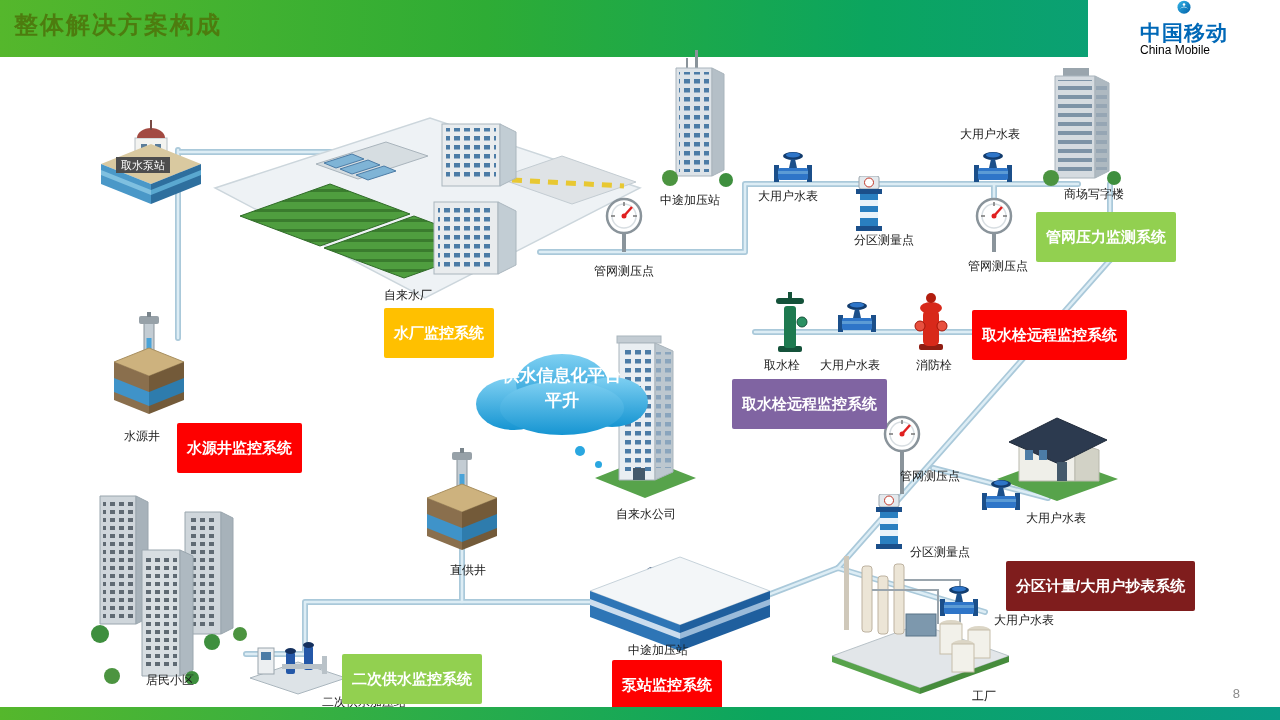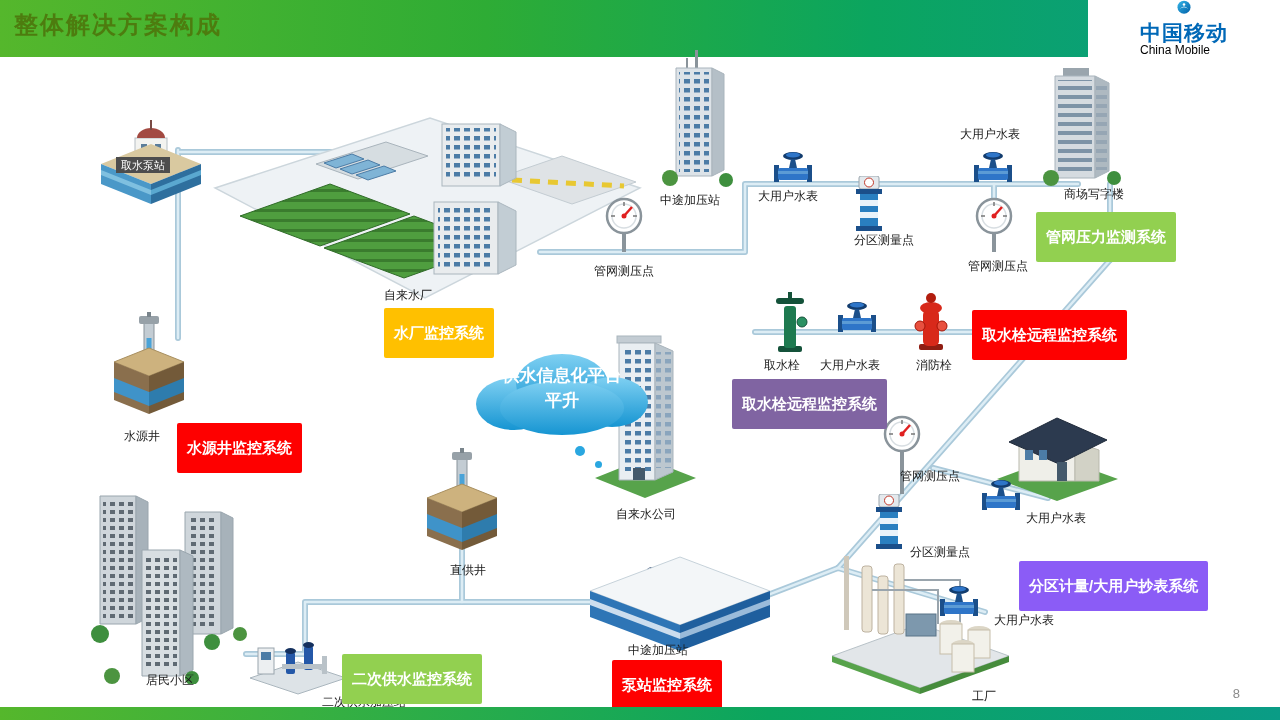--- a/index.html
+++ b/index.html
@@ -326,21 +326,21 @@
   <svg class="icon" style="left:870px;top:494px" width="38" height="58" viewBox="0 0 38 58">
     <rect x="9" y="0" width="20" height="13" rx="2" fill="#e4e9ed" stroke="#9aa5ad"></rect>
     <circle cx="19" cy="6.5" r="4.5" fill="#fff" stroke="#c0392b"></circle>
     <rect x="6" y="13" width="26" height="5" fill="#1b4f8a"></rect>
     <rect x="10" y="18" width="18" height="32" fill="#2a7fc0"></rect>
     <rect x="10" y="24" width="18" height="6" fill="#eaf3fa"></rect>
     <rect x="10" y="36" width="18" height="6" fill="#eaf3fa"></rect>
     <rect x="6" y="50" width="26" height="5" fill="#1b4f8a"></rect>
   </svg>
   <div class="nlabel" style="left:910px;top:544px">分区测量点</div>
-  <div class="badge" style="left: 1006px; top: 561px; background-color: #8b5cf6; margin-left: 13px;">分区计量/大用户抄表系统</div>
+  <div class="badge" style="left: 1006px; top: 561px; background-color: #7f1d1d;">分区计量/大用户抄表系统</div>
 
   <svg class="icon" style="left:419px;top:448px" width="86" height="112" viewBox="0 0 86 112">
     <rect x="38" y="10" width="10" height="44" fill="#c3ccd3" stroke="#8a949b"></rect>
     <rect x="40.5" y="26" width="5" height="26" fill="#4aa3d8"></rect>
     <rect x="33" y="4" width="20" height="8" rx="2" fill="#97a1a8"></rect>
     <rect x="41" y="0" width="4" height="5" fill="#7a858c"></rect>
     <polygon points="8,50 43,36 78,50 43,64" fill="#cdb27e" stroke="#a88f5f"></polygon>
     <polygon points="8,50 8,88 43,102 43,64" fill="#8a6f4d"></polygon>
     <polygon points="78,50 78,88 43,102 43,64" fill="#735a39"></polygon>
     <polygon points="8,66 8,80 43,94 43,80" fill="#3f93c9"></polygon>

